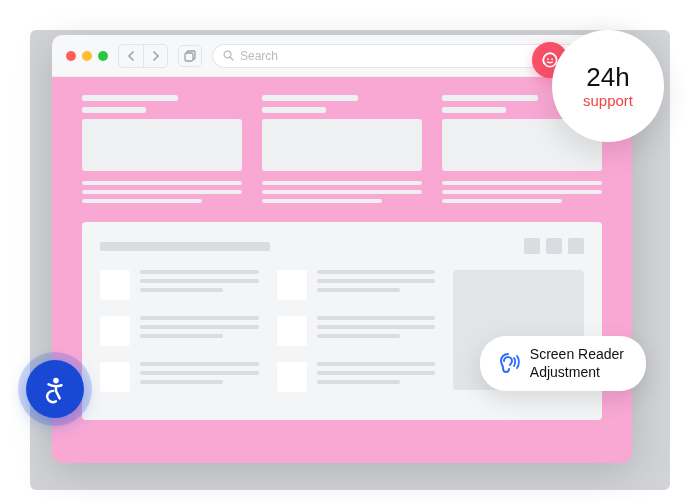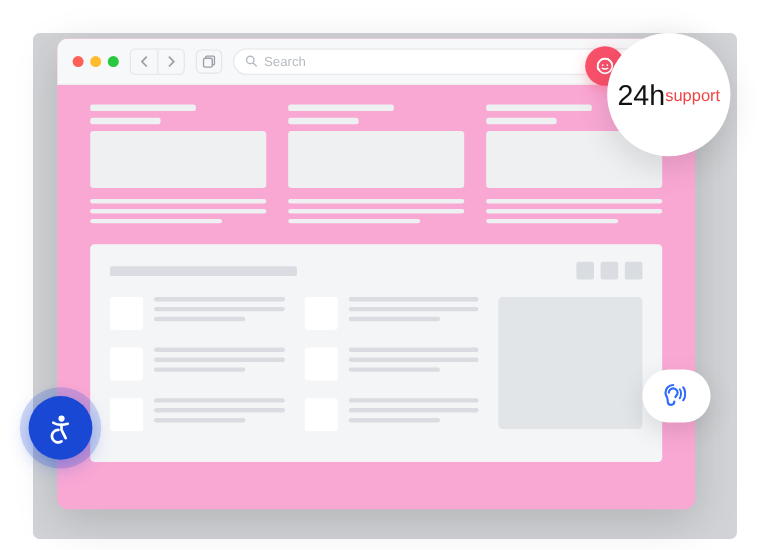--- a/index.html
+++ b/index.html
@@ -104,21 +104,21 @@
   .item-lines .bar { height: 4px; background: #d9dce0; margin-bottom: 5px; }
   .big-thumb { width: 140px; height: 120px; background: #e2e5e8; border-radius: 4px; margin-left: auto; }
 
   
   .badge-24h {
     position: absolute;
     right: 36px; top: 30px;
     width: 112px; height: 112px;
     background: #fff; border-radius: 50%;
     box-shadow: 0 10px 30px rgba(0,0,0,0.12);
-    display: flex; flex-direction: row;
+    display: flex; flex-direction: column;
     align-items: center; justify-content: center;
     text-align: center;
   }
   .badge-24h .big { font-size: 26px; font-weight: 400; color: #111; line-height: 1; }
   .badge-24h .small { font-size: 15px; color: #ef4444; margin-top: 2px; }
   .support-icon {
     position: absolute;
     right: 132px; top: 42px;
     width: 36px; height: 36px;
     background: #f9506a;
@@ -314,13 +314,17 @@
   </svg>
 </div>
 
 <div class="pill">
   <svg width="26" height="28" viewBox="0 0 26 28">
     <path d="M14 4c-4 0-7 3-7 7 0 3 2 4 2 7 0 2 1 4 3 4 2.5 0 3-2 3-3" fill="none" stroke="#2f6bff" stroke-width="2" stroke-linecap="round"></path>
     <path d="M10 11c0-2 1.8-4 4-4s4 2 4 4c0 2-1.5 2.5-2 4" fill="none" stroke="#2f6bff" stroke-width="2" stroke-linecap="round"></path>
     <path d="M20 8c1.5 1.5 1.5 6 0 8" fill="none" stroke="#2f6bff" stroke-width="1.8" stroke-linecap="round"></path>
     <path d="M23 6c2.5 2.5 2.5 9.5 0 12" fill="none" stroke="#2f6bff" stroke-width="1.8" stroke-linecap="round"></path>
   </svg>
+  <div class="txt">
+    <div>Screen Reader</div>
+    <div>Adjustment</div>
+  </div>
 </div>
 
 </body></html>

